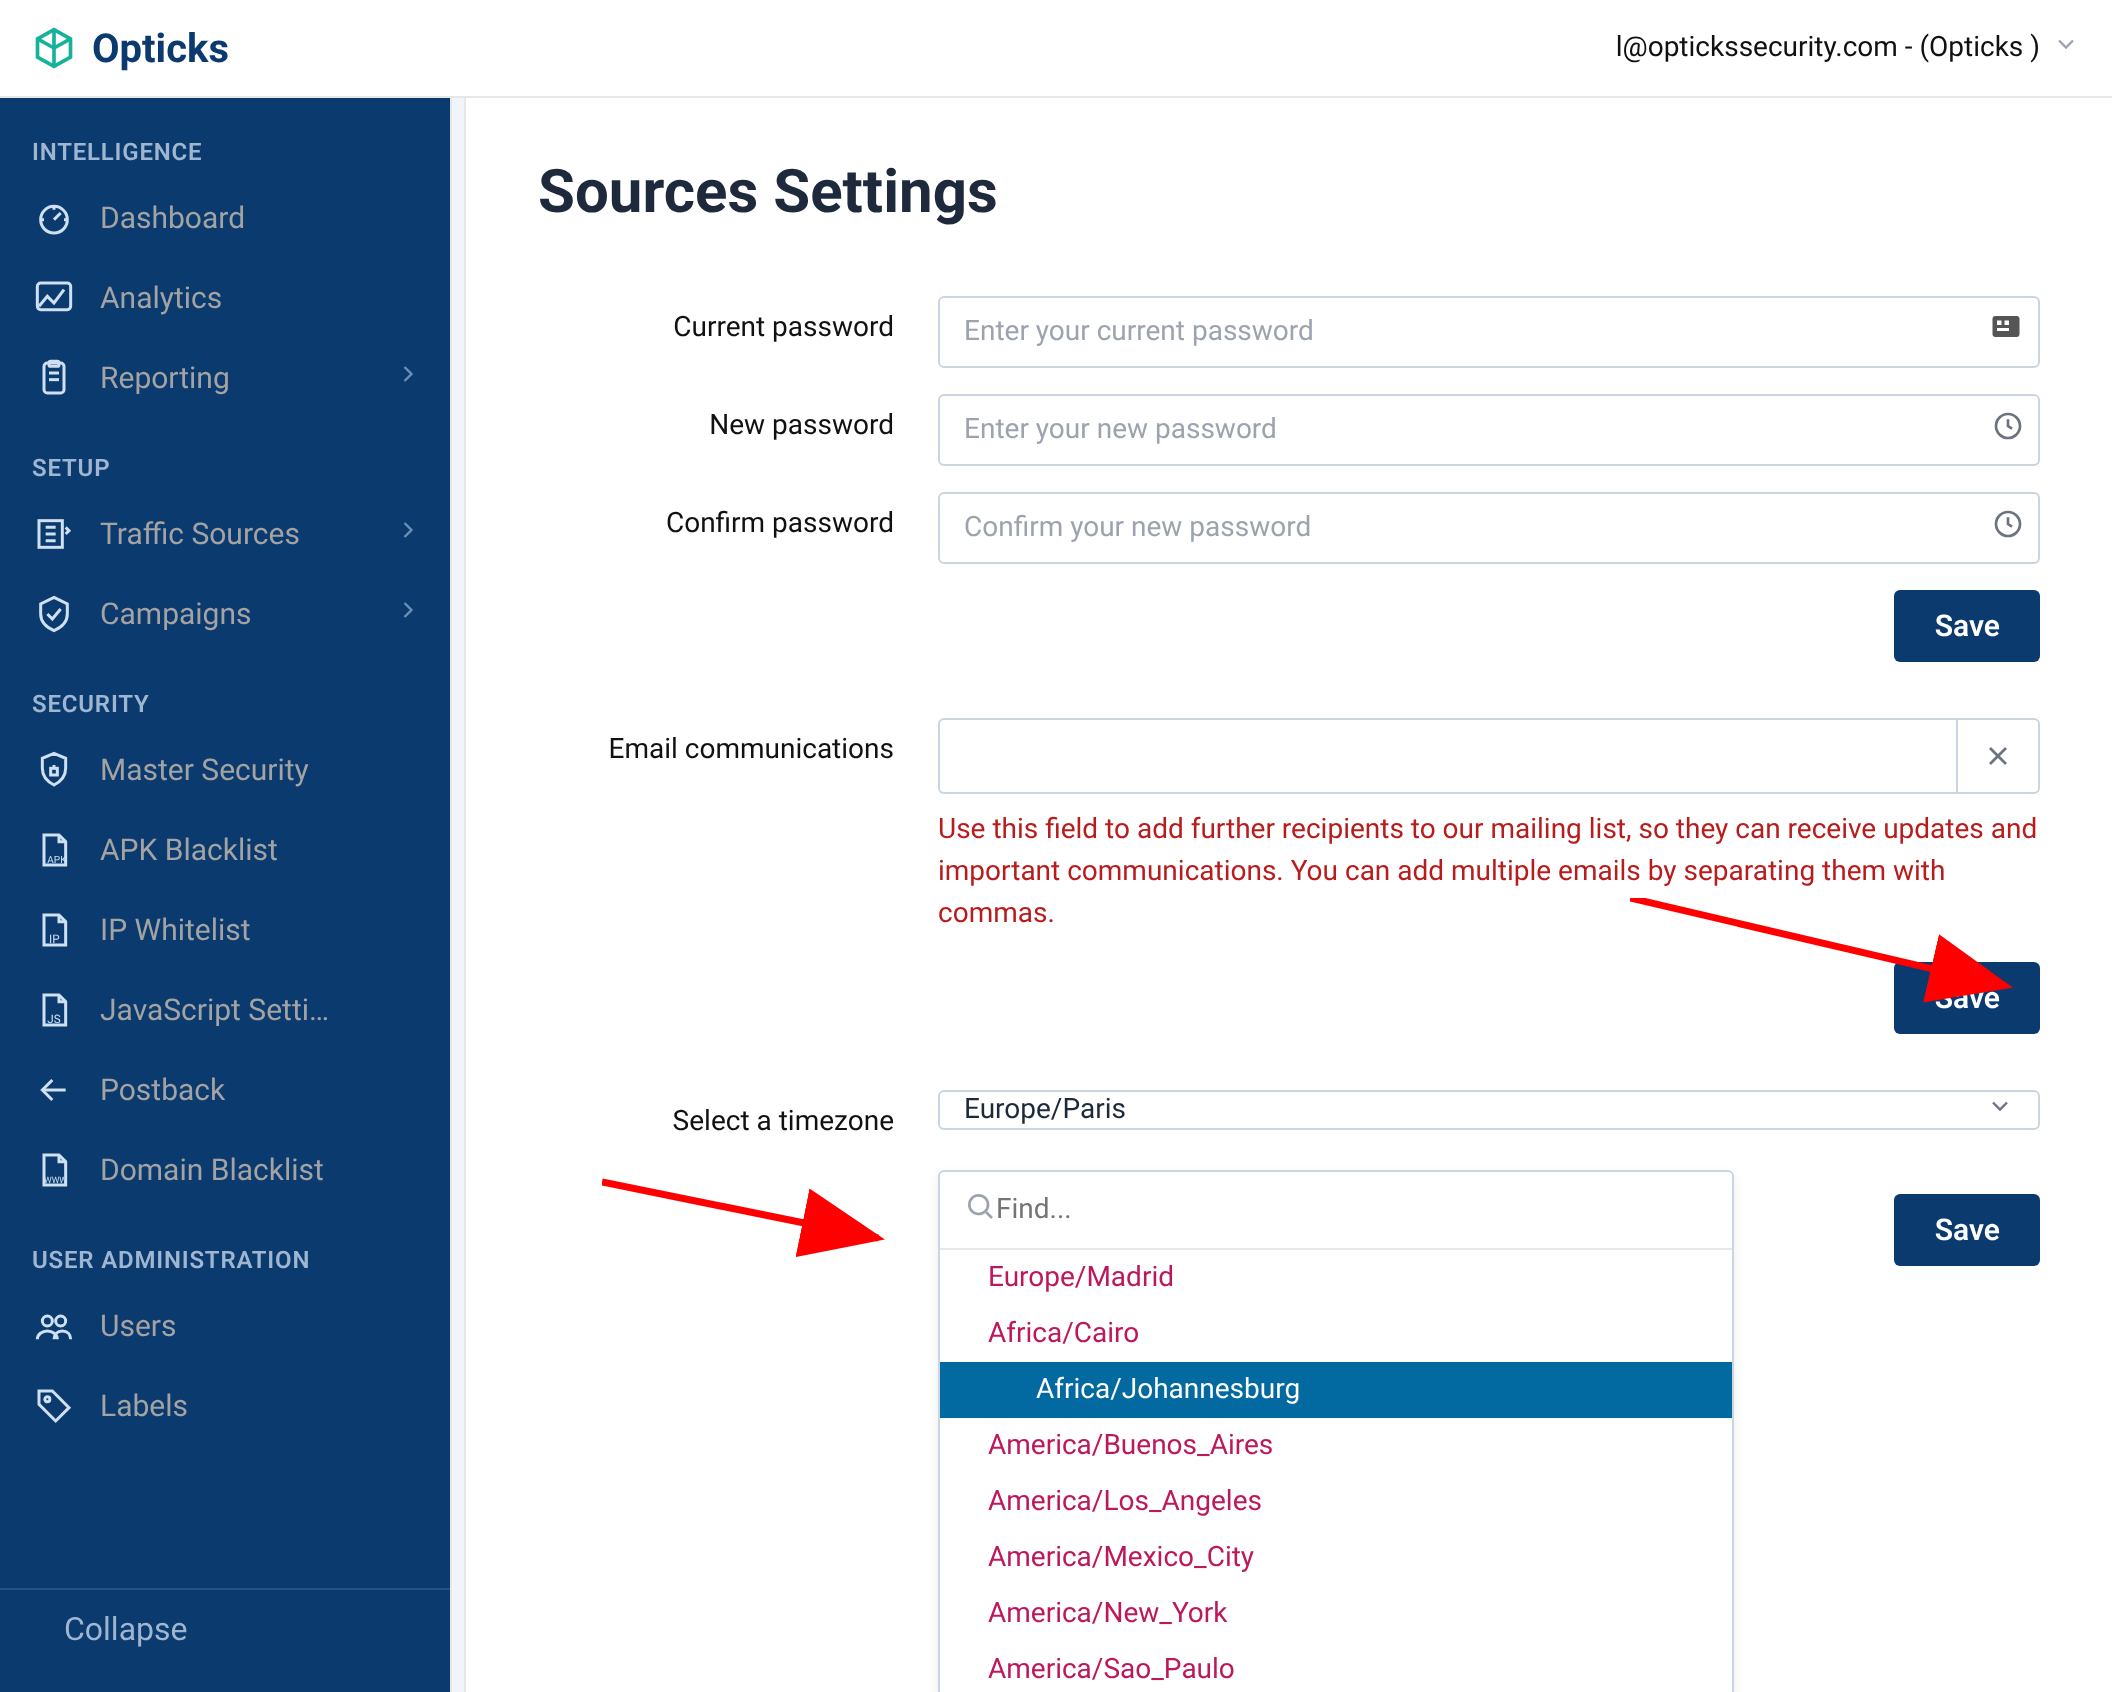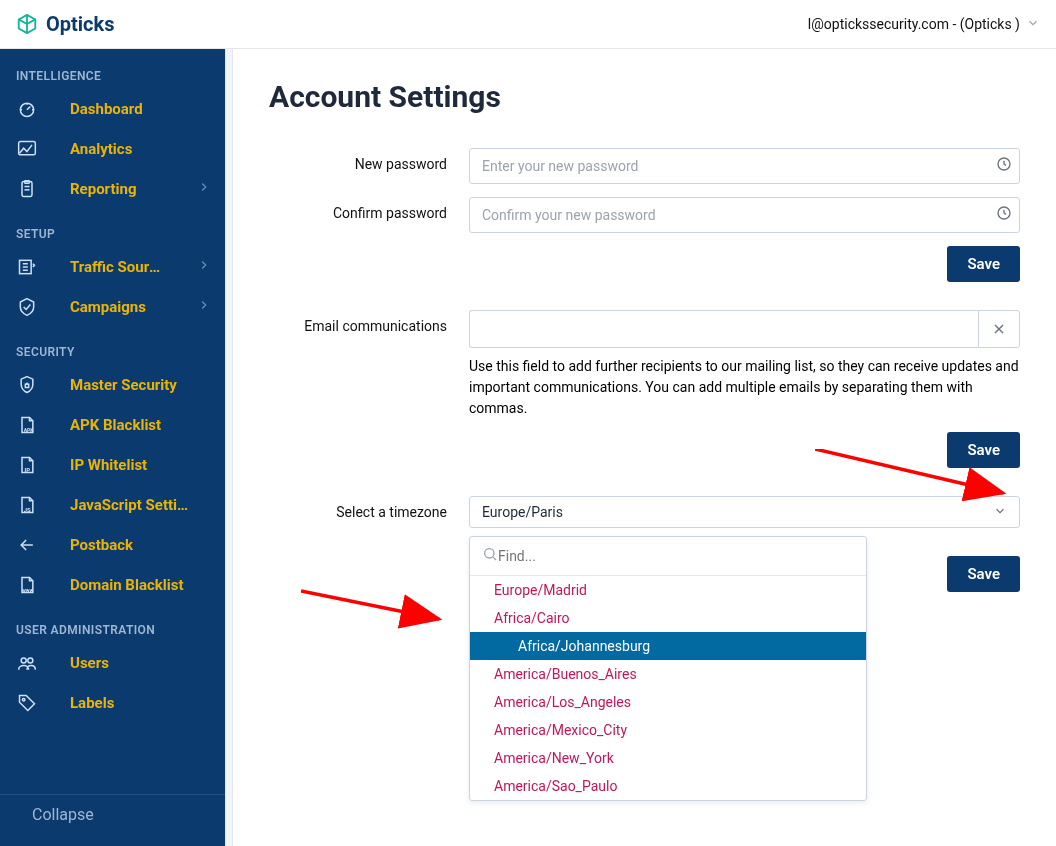--- a/index.html
+++ b/index.html
@@ -10,21 +10,21 @@
 .logo { display:flex; align-items:center; gap:8px; }
 .logo svg { width:22px; height:22px; }
 .logo-text { font-size:20px; font-weight:700; color:#0b3a6f; }
 .user-info { font-size:14px; color:#111; display:flex; align-items:center; gap:6px; }
 .user-info .chev { color:#9ca3af; }
 
 
 .sidebar { position:absolute; top:49px; left:0; width:225px; bottom:0; background:#0b3a6f; color:#e2e8f0; overflow:hidden; }
 .sidebar-inner { position:absolute; top:0; left:0; right:0; bottom:40px; overflow-y:auto; padding:14px 0 12px 0; }
 .side-section { font-size:12px; font-weight:600; letter-spacing:.4px; color:#9fb6d1; padding:6px 16px 6px 16px; }
-.side-item { display:flex; align-items:center; gap:32px; padding:9px 14px 9px 16px; font-size:15px; color:#eab308; cursor:pointer;font-weight:bold; }
+.side-item { display:flex; align-items:center; gap:12px; padding:9px 14px 9px 16px; font-size:15px; color:#a3a3a3; cursor:pointer; }
 .side-item .ic { width:22px; height:22px; display:flex; align-items:center; justify-content:center; flex:0 0 22px; }
 .side-item .ic svg { width:20px; height:20px; stroke:#cfe0f2; }
 .side-item .lbl { flex:1; white-space:nowrap; overflow:hidden; text-overflow:ellipsis; }
 .side-item .chev { color:#6c91b8; }
 .side-footer { position:absolute; bottom:12px; left:0; right:0; height:40px; border-top:1px solid rgba(255,255,255,.12); display:flex; align-items:center; gap:16px; padding:0 16px; color:#9fb6d1; cursor:pointer; }
 
 
 .splitter { position:absolute; top:49px; left:225px; width:8px; bottom:0; background:#f1f5f9; border-left:1px solid #e5e7eb; border-right:1px solid #e5e7eb; }
 
 
@@ -35,28 +35,28 @@
 .form-row .flabel { width:200px; text-align:right; padding-right:22px; padding-top:8px; font-size:14px; color:#111; }
 .form-row .fcontrol { flex:1; }
 .input-wrap { position:relative; }
 .input-wrap input { width:100%; height:36px; border:1px solid #cbd5e1; border-radius:3px; padding:0 36px 0 12px; font-size:14px; color:#111; }
 .input-wrap input::placeholder { color:#9ca3af; }
 .inp-ic { position:absolute; right:8px; top:50%; transform:translateY(-50%); color:#6b7280; }
 
 .btn-row { display:flex; justify-content:flex-end; margin-top:12px; margin-bottom:28px; }
 .btn { background:#0b3a6f; color:#fff; font-weight:600; font-size:15px; border:none; padding:9px 20px; border-radius:3px; cursor:pointer; }
 
-.help-text { font-size:14px; color:#000000; line-height:1.5; margin-top:8px; }
+.help-text { font-size:14px; color:#b91c1c; line-height:1.5; margin-top:8px; }
 
 .email-box { display:flex; }
 .email-box input { flex:1; height:38px; border:1px solid #cbd5e1; border-right:none; border-radius:3px 0 0 3px; padding:0 12px; font-size:14px; }
 .email-clear { width:42px; border:1px solid #cbd5e1; border-radius:0 3px 3px 0; display:flex; align-items:center; justify-content:center; color:#6b7280; cursor:pointer; }
 
 .tz-field { position:relative; }
-.tz-select { height:32px; border:1px solid #cbd5e1; border-radius:3px; display:flex; align-items:center; padding:0 12px; font-size:14px; cursor:pointer; justify-content:space-between;gap:12px; }
+.tz-select { height:20px; border:1px solid #cbd5e1; border-radius:3px; display:flex; align-items:center; padding:0 12px; font-size:14px; cursor:pointer; justify-content:space-between;gap:12px; }
 .tz-select .chev { color:#6b7280; }
 .tz-dropdown { position:absolute; top:40px; left:0; width:398px; background:#fff; border:1px solid #cbd5e1; border-radius:3px; box-shadow:0 2px 6px rgba(0,0,0,.08); z-index:10; }
 .tz-search { height:39px; border-bottom:1px solid #e5e7eb; display:flex; align-items:center; padding:0 12px; color:#9ca3af; }
 .tz-search input { border:none; outline:none; flex:1; font-size:14px; }
 .tz-list { max-height:247px; overflow-y:auto; position:relative; }
 .tz-opt { padding:6px 24px; font-size:14px; color:#be185d; cursor:pointer; }
 .tz-opt.hl { background:#0369a1; color:#fff;padding-left:48px; }
 .tz-list::-webkit-scrollbar { width:8px; }
 .tz-list::-webkit-scrollbar-thumb { background:#cbd5e1; border-radius:4px; }
 
@@ -242,22 +242,36 @@
           <polyline points="11 6 5 12 11 18"></polyline>
         </svg>
     </span>
     <span>Collapse</span>
   </div>
 </nav>
 
 <div class="splitter"></div>
 
 <main class="main">
-  <h1 class="page-title">Account Settings</h1>
-
+  <h1 class="page-title">Sources Settings</h1>
+
+  <div class="form-row">
+    <div class="flabel">Current password</div>
+    <div class="fcontrol input-wrap">
+      <input type="password" placeholder="Enter your current password" style="">
+      <span class="inp-ic">
+        <svg width="18" height="18" viewBox="0 0 24 24" fill="#555">
+            <rect x="3" y="4" width="18" height="14" rx="2"></rect>
+            <rect x="6" y="7" width="3" height="3" fill="#fff"></rect>
+            <rect x="11" y="7" width="3" height="3" fill="#fff"></rect>
+            <rect x="6" y="12" width="8" height="2" fill="#fff"></rect>
+          </svg>
+      </span>
+    </div>
+  </div>
   <div class="form-row">
     <div class="flabel">New password</div>
     <div class="fcontrol input-wrap">
       <input type="password" placeholder="Enter your new password" style="">
       <span class="inp-ic">
         <svg width="16" height="16" viewBox="0 0 24 24" fill="none" stroke="#6b7280" stroke-width="2">
             <circle cx="12" cy="12" r="9"></circle>
             <path d="M12 7v5l3 2"></path>
           </svg>
       </span>

